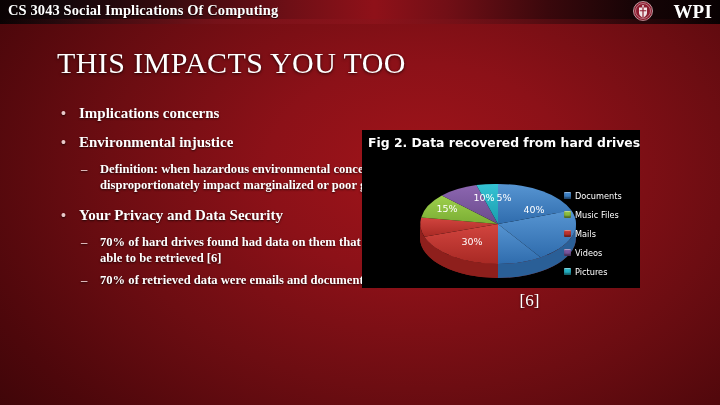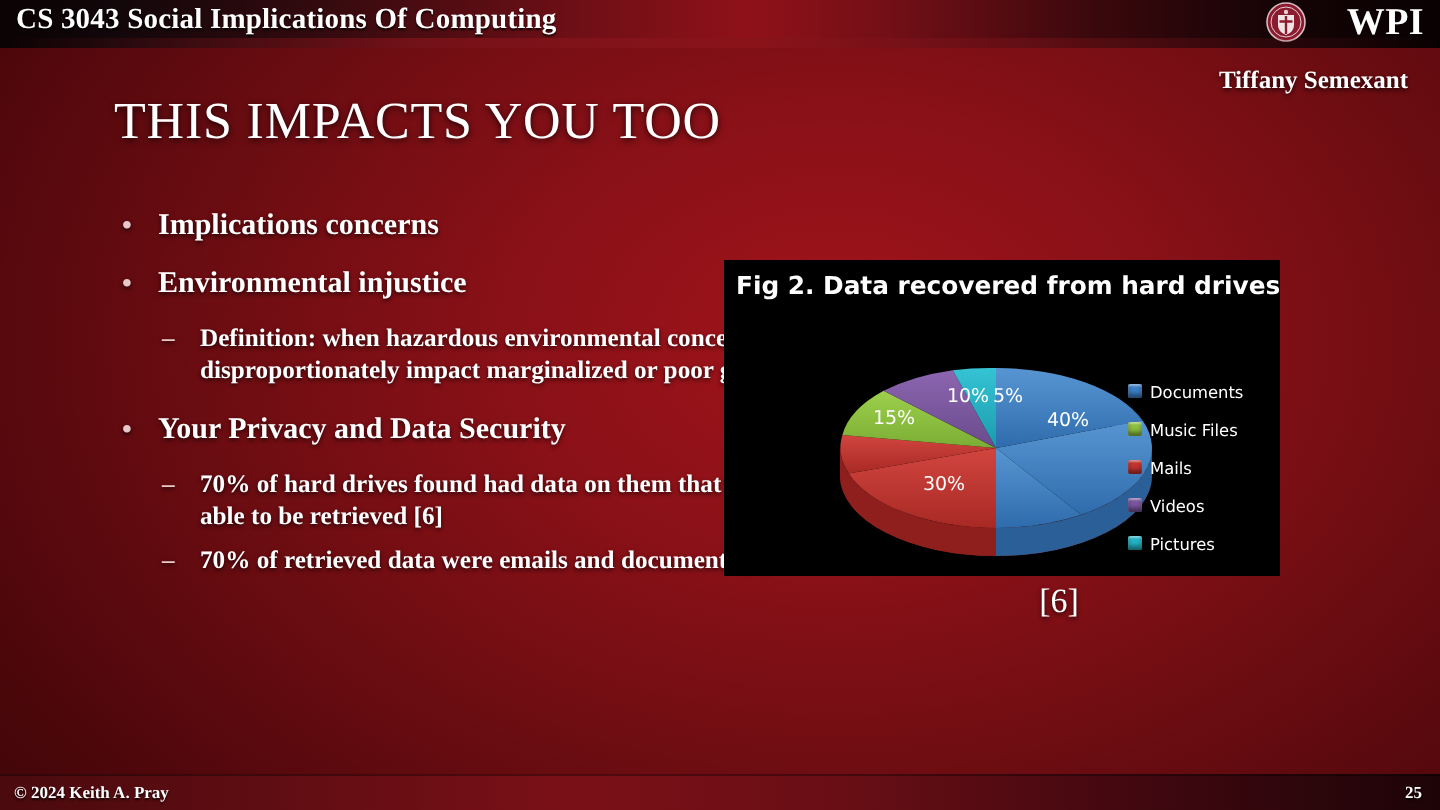--- a/index.html
+++ b/index.html
@@ -77,21 +77,21 @@
     font-size: 12.5px;
     font-weight: bold;
     color: #ffffff;
     text-shadow: 0 1px 2px rgba(0,0,0,.8);
   }
 
   
   #slide-title {
     position: absolute;
     left: 57px; top: 46px;
-    font-size: 26px;
+    font-size: 30px;
     color: #ffffff;
     letter-spacing: .4px;
     text-shadow: 0 1px 3px rgba(0,0,0,.75);
     white-space: nowrap;
   }
 
   
   #bullets {
     position: absolute;
     left: 58px; top: 104px;
@@ -238,21 +238,20 @@
         <circle cx="20" cy="20" r="19" fill="#8b1b2e" stroke="#d9bcc2" stroke-width="1.6"></circle>
         <circle cx="20" cy="20" r="15" fill="none" stroke="#e4cfd4" stroke-width="1"></circle>
         <path d="M12 13 h16 v10 q0 7 -8 10 q-8 -3 -8 -10 z" fill="#f0e3e6"></path>
         <path d="M20 14 v18 M13.5 19.5 h13" stroke="#8b1b2e" stroke-width="2.4"></path>
         <circle cx="20" cy="10" r="2.2" fill="#e4cfd4"></circle>
       </svg>
       <div id="wpi-word">WPI</div>
     </div>
   </div>
 
-  <div id="presenter-name">Tiffany Semexant</div>
 
   <div id="slide-title">THIS IMPACTS YOU TOO</div>
 
   <div id="bullets">
 
     <div class="lvl1">
       <span class="dot">•</span>
       <span>Implications concerns</span>
     </div>
 
@@ -356,18 +355,14 @@
       </div>
       <div class="legend-item">
         <span class="legend-swatch" style="background:#23b2c4"></span>
         <span class="legend-label">Pictures</span>
       </div>
     </div>
   </div>
 
   <div id="figure-caption">[6]</div>
 
-  <div id="footer-band">
-    <div id="copyright">© 2024 Keith A. Pray</div>
-    <div id="page-number">25</div>
-  </div>
 
 </div>
 
 </body></html>

